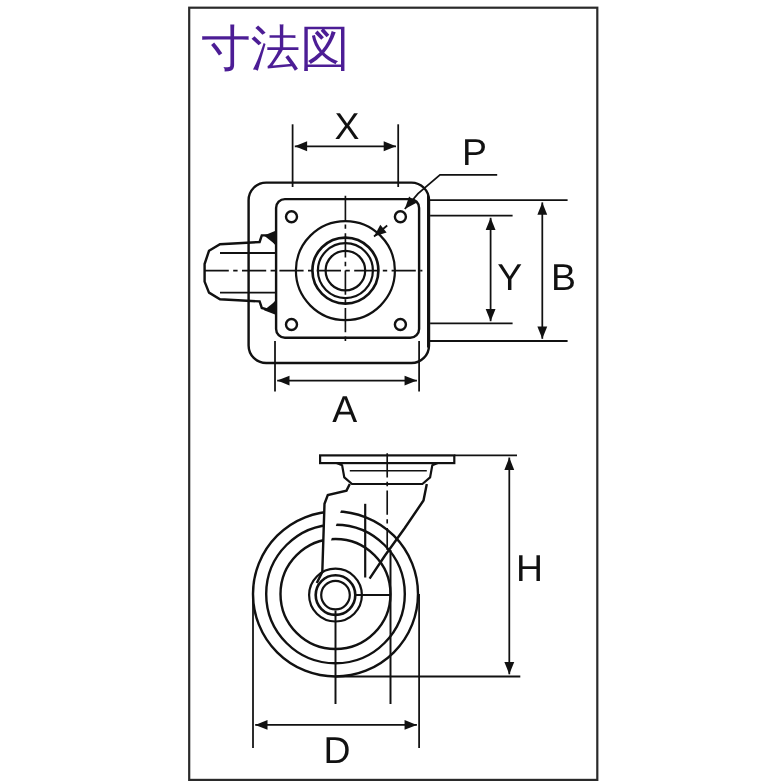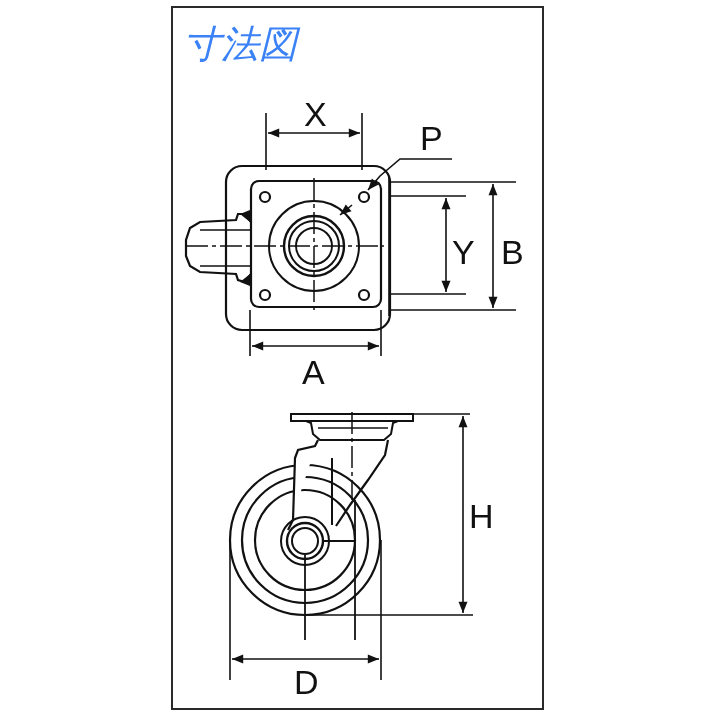--- a/index.html
+++ b/index.html
@@ -1,18 +1,18 @@
 <!DOCTYPE html>
 <html><head>
 <meta charset="utf-8">
 <style>
   html, body { margin:0; padding:0; background:#ffffff; }
   body { width:713px; height:713px; position:relative; overflow:hidden; font-family:"DejaVu Sans", sans-serif; }
   #frame { position:absolute; left:171px; top:6px; width:373px; height:704px; border:2px solid #2a2a2a; box-sizing:border-box; background:#fff; }
-  #title { position:absolute; left:183px; top:22px; font-size:38px; line-height:44px; color:#3b82f6; letter-spacing:0px;font-style:italic; }
+  #title { position:absolute; left:183px; top:22px; font-size:45px; line-height:44px; color:#4c1d95; letter-spacing:0px; }
   svg#drawing { position:absolute; left:0; top:0; }
   .lbl { font-family:"Liberation Sans", sans-serif; font-size:34px; fill:#111; }
 </style>
 </head>
 <body>
 
 <div id="frame"></div>
 <div id="title">寸法図</div>
 
 <svg id="drawing" width="713" height="713" viewBox="0 0 713 713">

